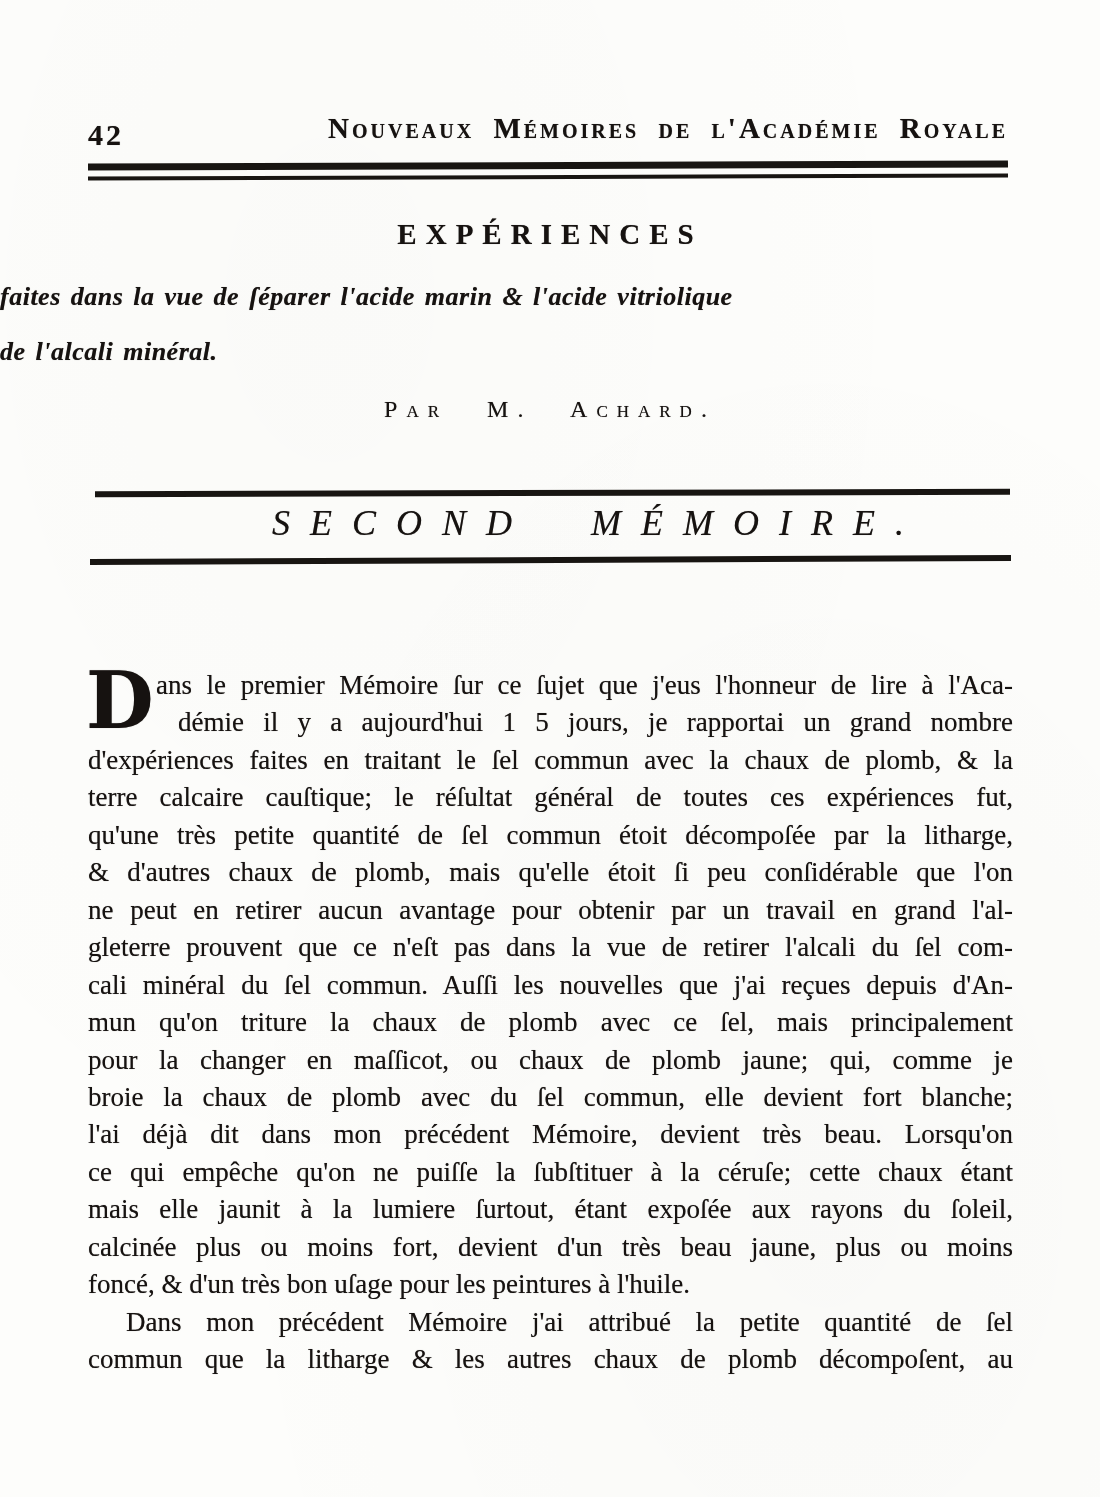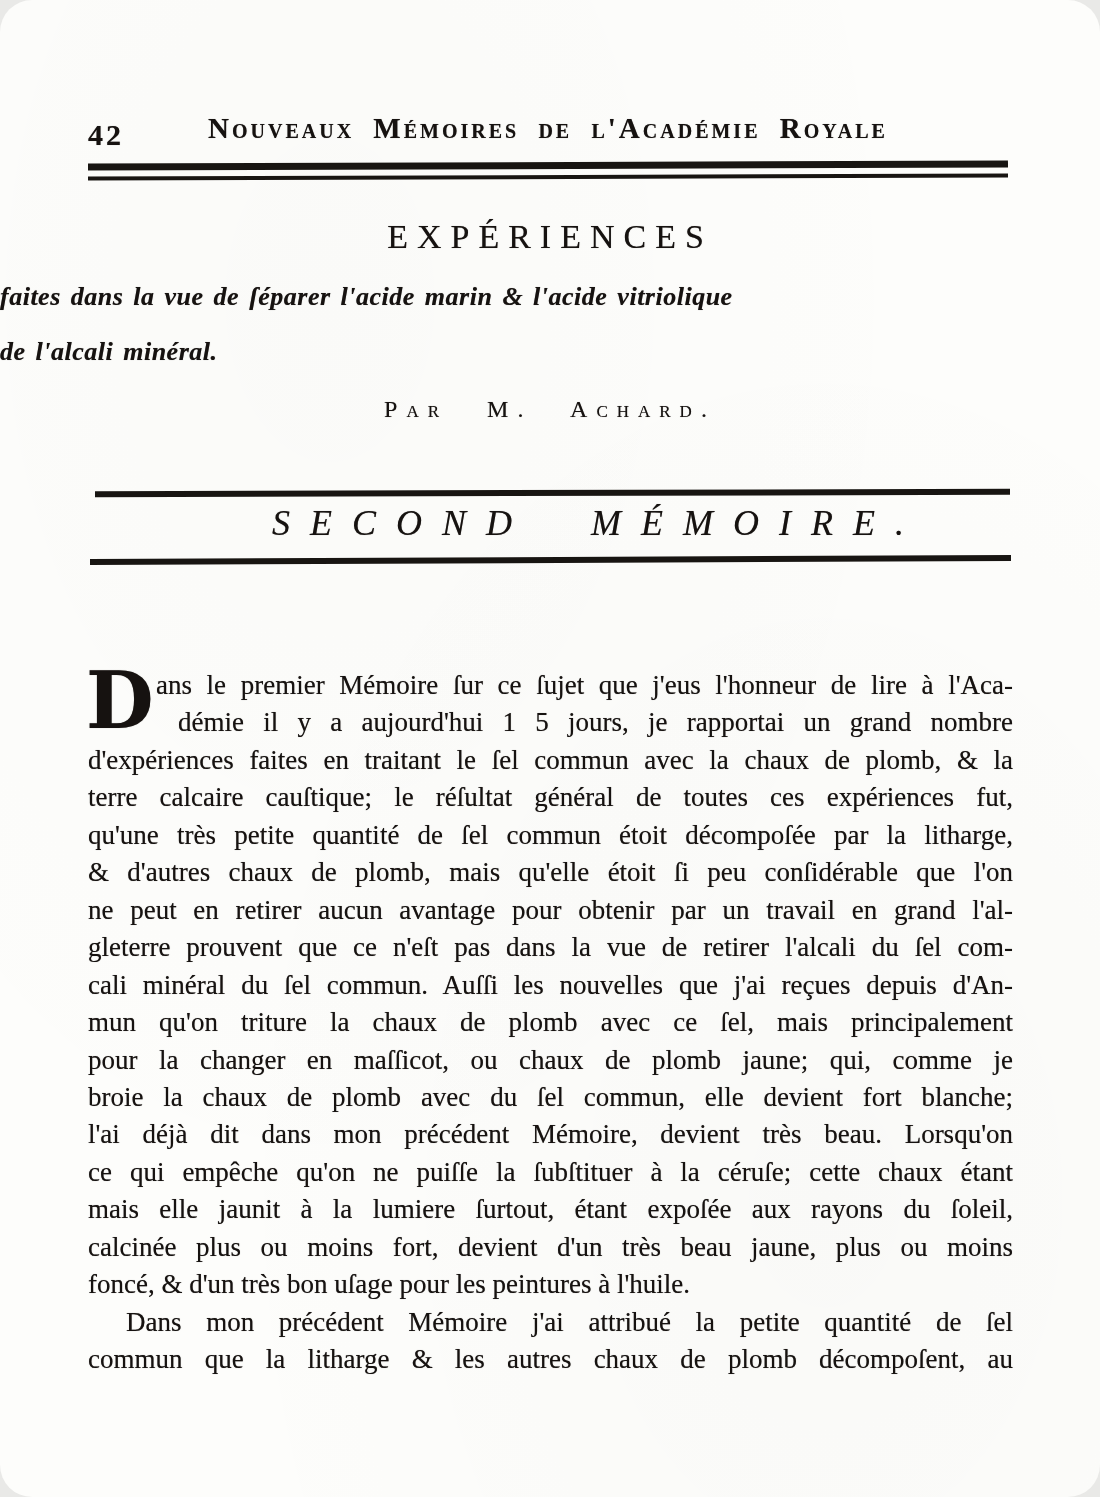--- a/index.html
+++ b/index.html
@@ -7,51 +7,50 @@
     position:relative;
     width:1100px;height:1497px;
     margin:0 auto;
     background:
       radial-gradient(ellipse at 30% 20%, rgba(0,0,0,0.012), transparent 60%),
       radial-gradient(ellipse at 75% 80%, rgba(0,0,0,0.015), transparent 55%),
       #fdfdfb;
     font-family:"Liberation Serif","DejaVu Serif",serif;
     color:#161210;
     overflow:hidden;
-    border-radius:32px;
   }
   .ink{ text-shadow:0 0 0.7px rgba(22,18,16,0.55); }
 
   
   .running-head{ position:absolute; top:112px; left:88px; right:92px; height:44px; }
   .page-num{
     position:absolute; left:0; top:6px;
     font-size:30px; font-weight:700; letter-spacing:3px;
   }
   .head-title{
-    text-align:center;
+    text-align:right;
     font-variant:small-caps; font-weight:700;
     font-size:29px; letter-spacing:3px; word-spacing:9px;
     white-space:nowrap;
   }
 
   
   .rule-double{
     position:absolute; top:162px; left:88px; width:920px; height:6px;
     border-top:7px solid #181512; border-bottom:4px solid #181512;
     transform:rotate(-0.2deg);
   }
   .rule{ position:absolute; background:#181512; transform:rotate(-0.15deg); }
   .rule-a{ top:490px; left:95px; width:915px; height:6px; }
   .rule-b{ top:557px; left:90px; width:921px; height:6px; transform:rotate(-0.25deg); }
 
   
   .title-main{
     position:absolute; top:218px; left:0; width:100%;
-    text-align:center; font-size:34px; font-weight:400;
+    text-align:center; font-size:29px; font-weight:700;
     letter-spacing:9px; white-space:nowrap;
   }
   .subtitle{
     position:absolute; left:0; width:100%;
     text-align:left; font-style:italic; font-weight:700;
     font-size:26px; letter-spacing:0.5px; word-spacing:3px; white-space:nowrap;
   }
   .subtitle-1{ top:282px; }
   .subtitle-2{ top:337px; }
   .byline{

